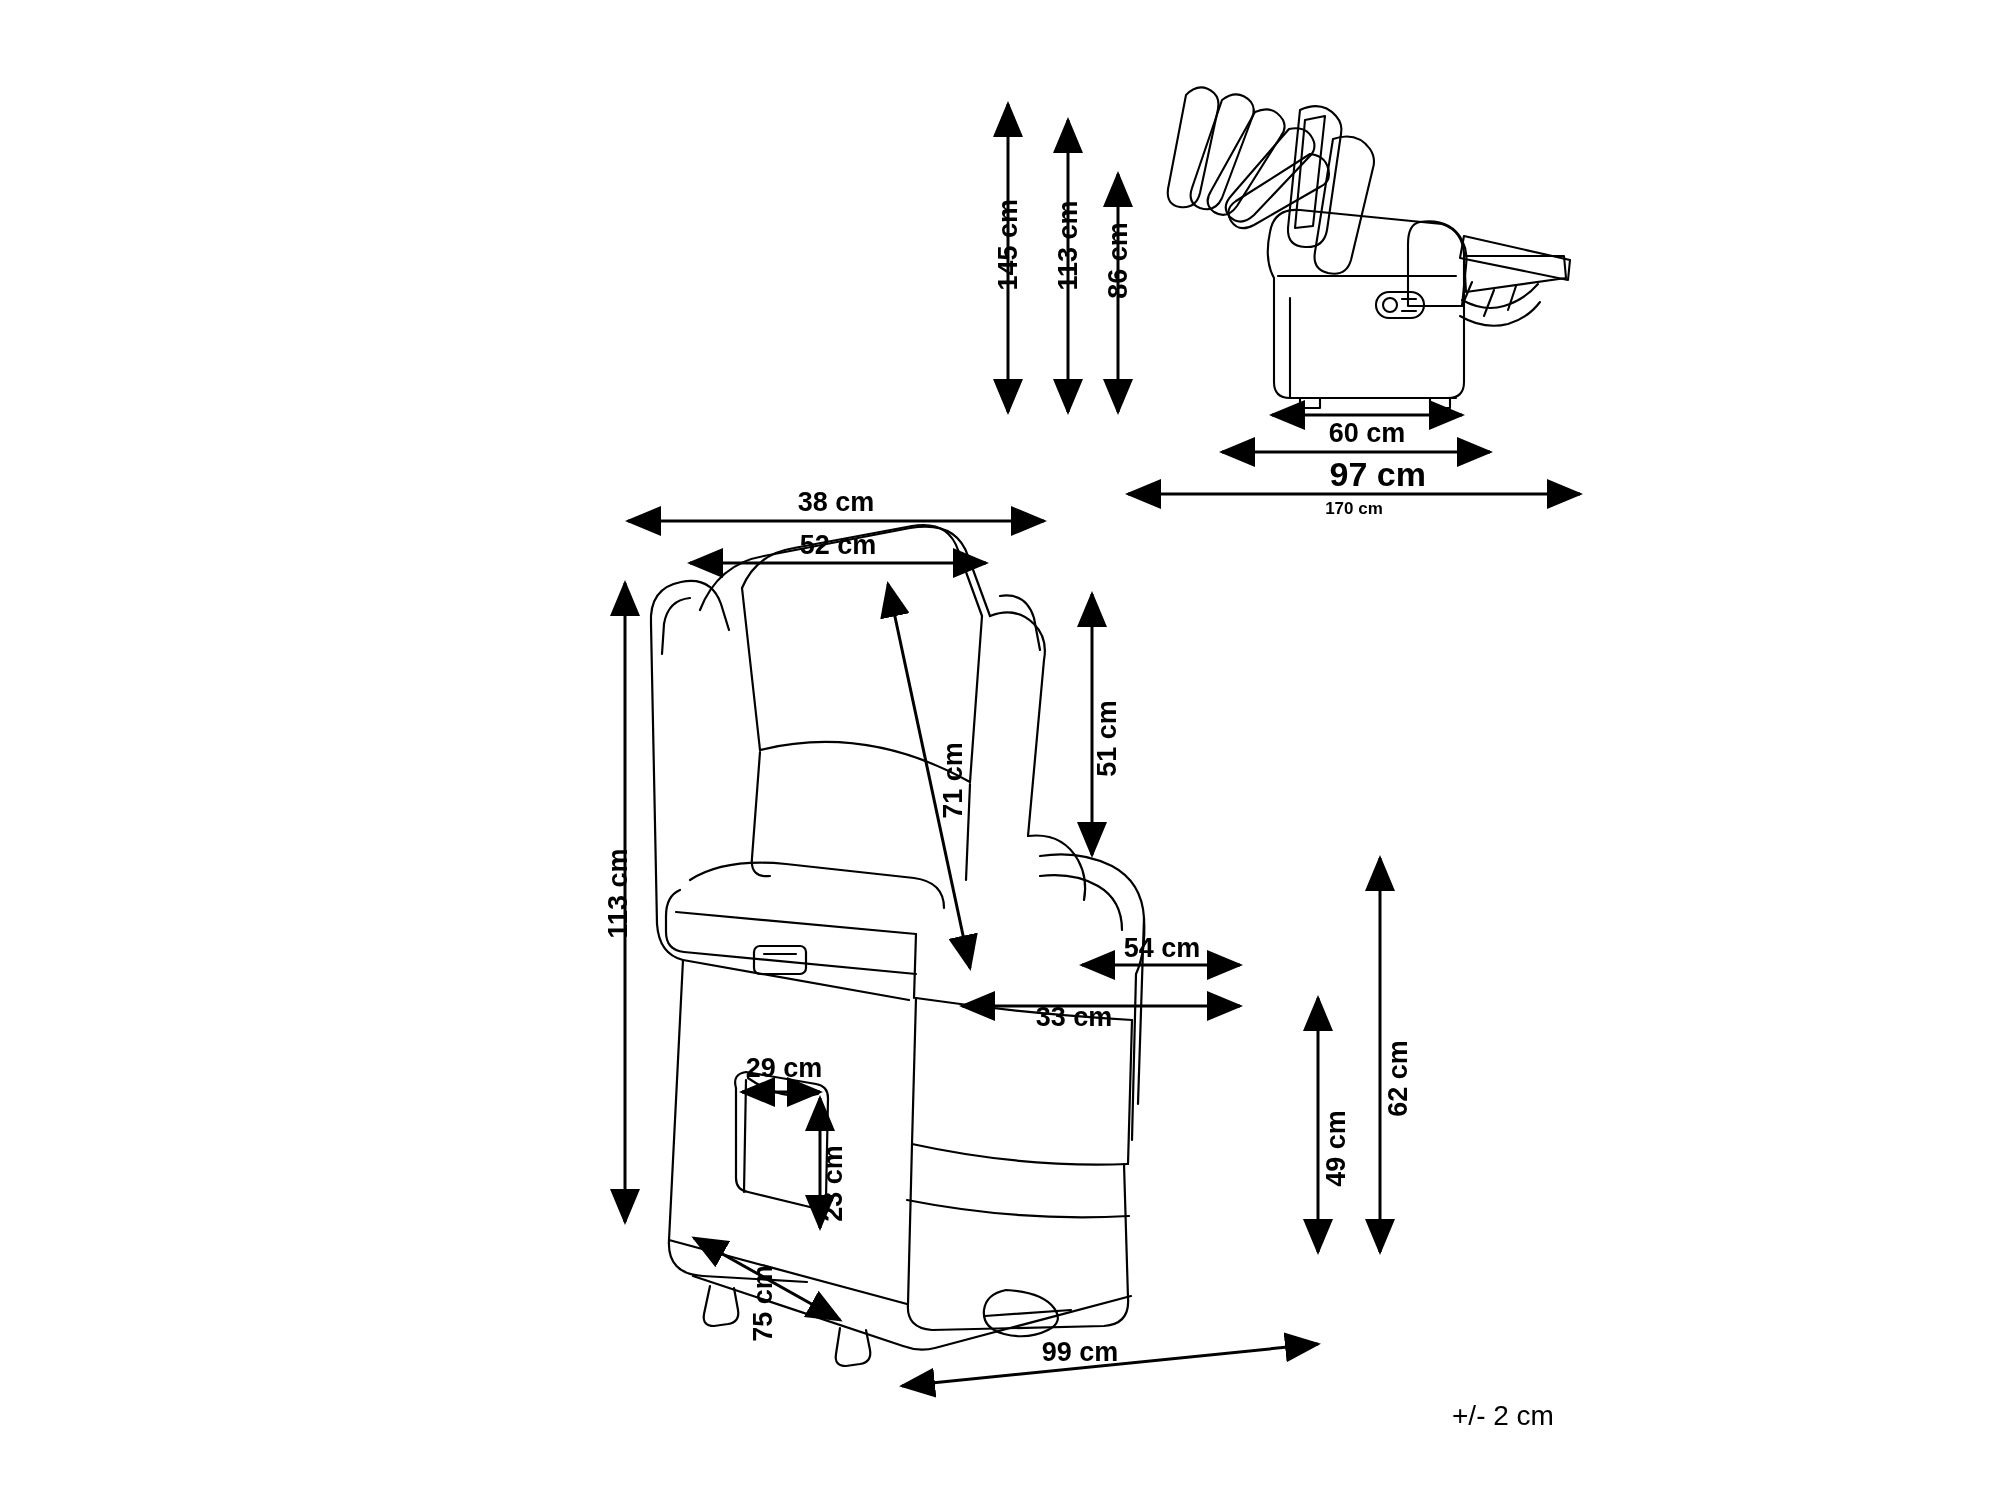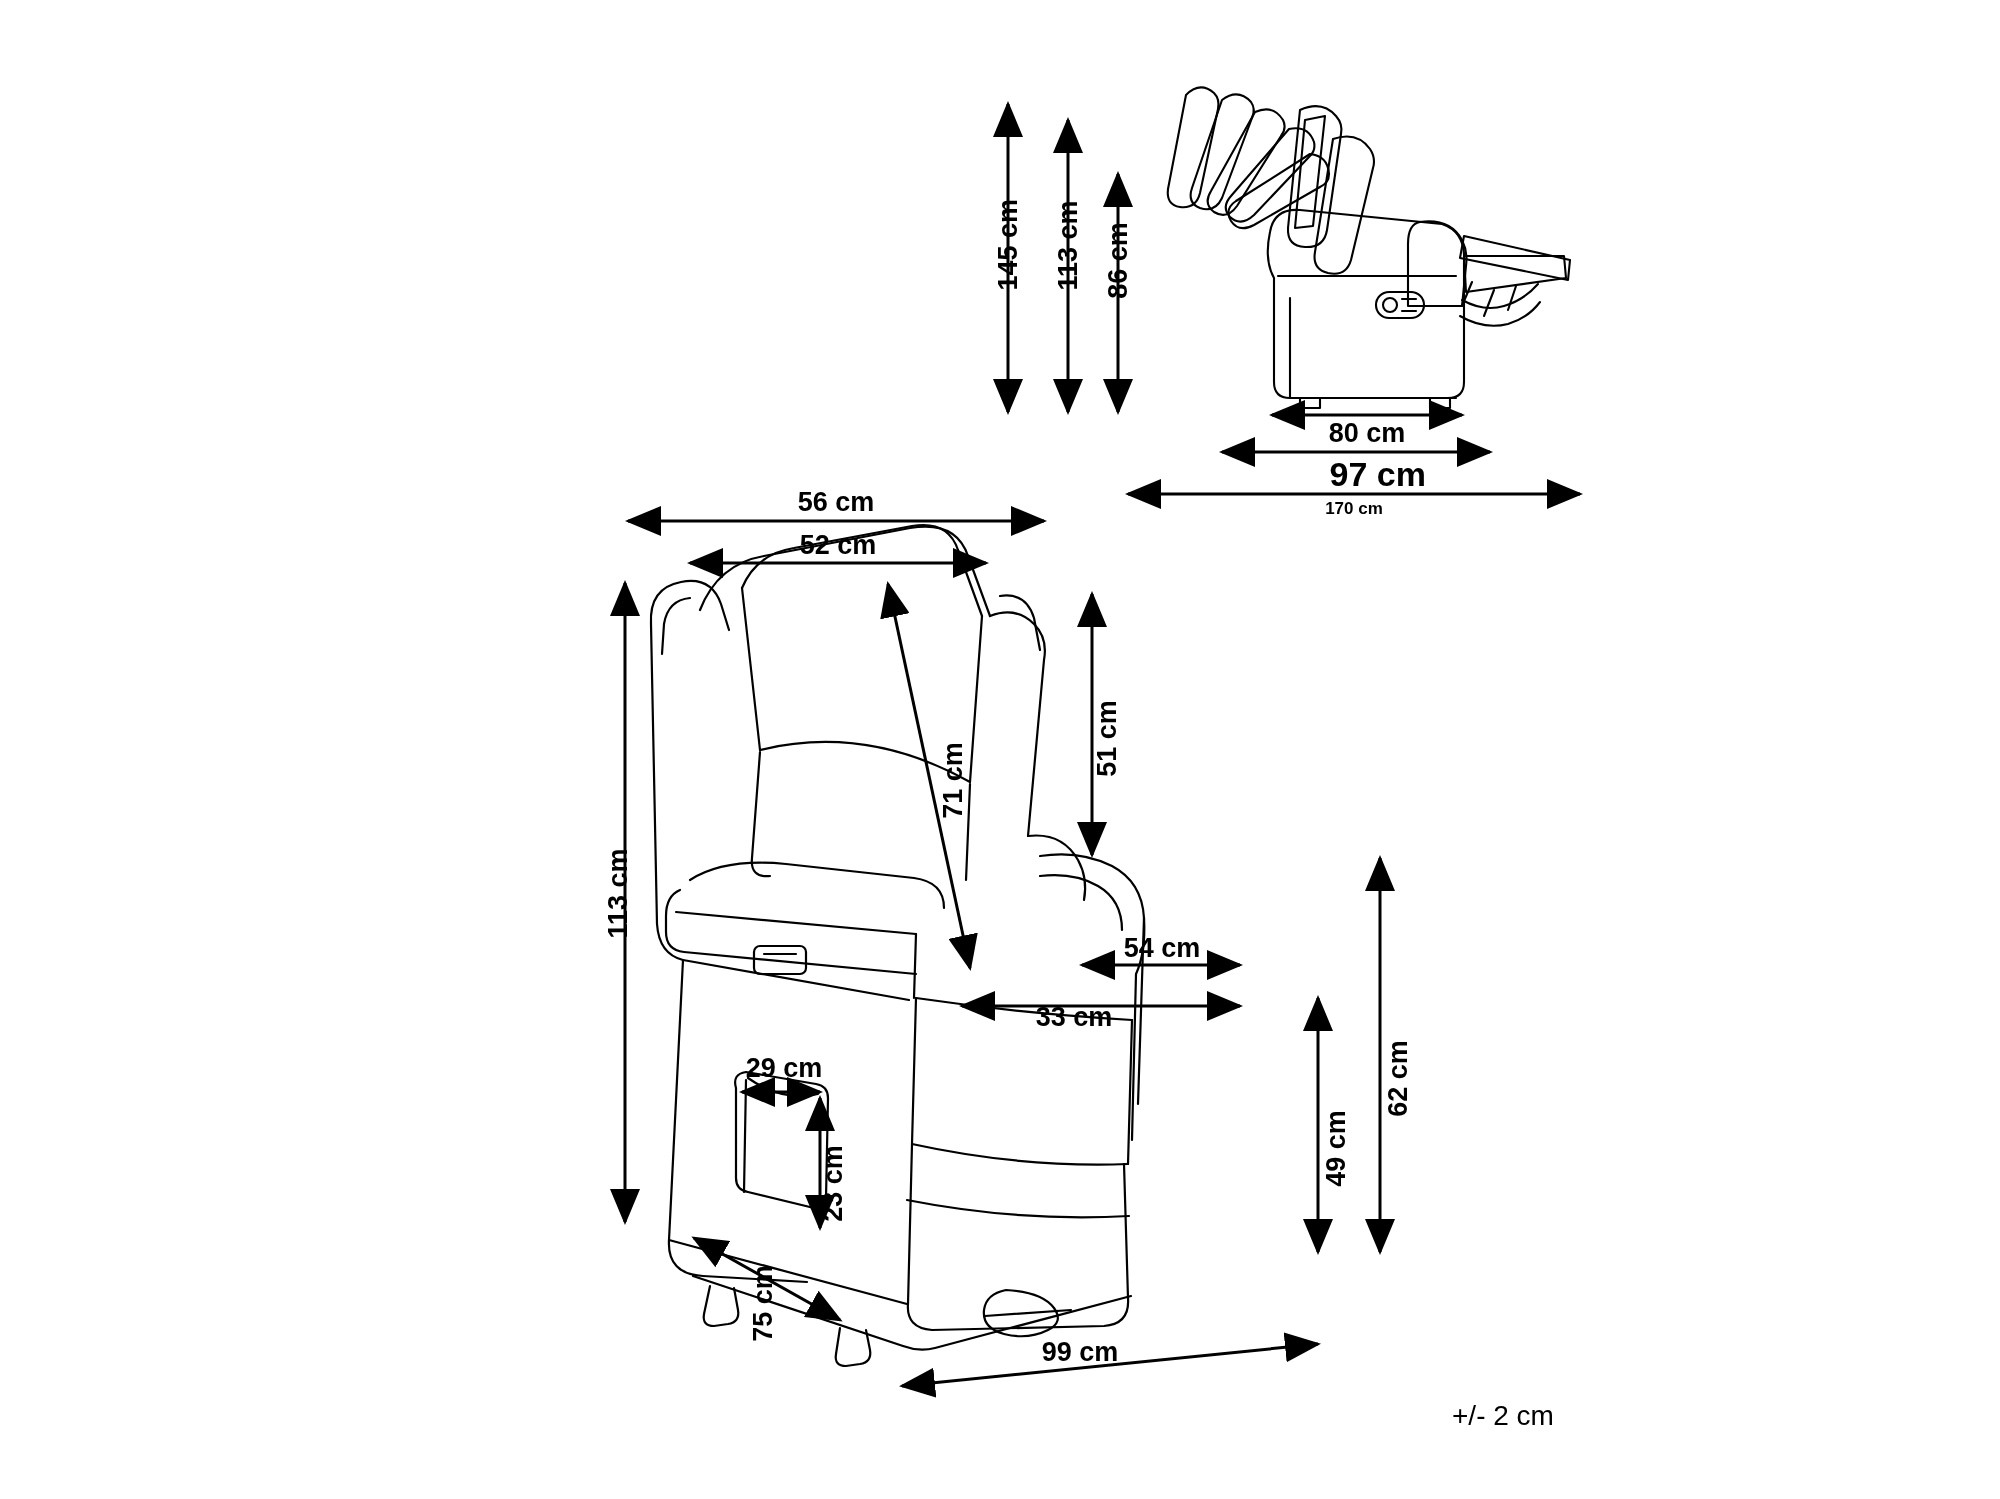--- a/index.html
+++ b/index.html
@@ -191,25 +191,25 @@
 
       <line x1="694" y1="1238" x2="840" y2="1320" marker-start="url(#arrStart)" marker-end="url(#arrEnd)"></line>
 
       <line x1="902" y1="1386" x2="1318" y2="1344" marker-start="url(#arrStart)" marker-end="url(#arrEnd)"></line>
     </g>
   </svg>
 
   <div class="dim-label rot90" style="left:963px; top:232px; width:90px; text-align:center; font-size:27px;">145 cm</div>
   <div class="dim-label rot90" style="left:1023px; top:232px; width:90px; text-align:center; font-size:27px;">113 cm</div>
   <div class="dim-label rot90" style="left:1078px; top:247px; width:80px; text-align:center; font-size:27px;">86 cm</div>
-  <div class="dim-label" style="left:1297px; top:420px; width:140px; text-align:center; font-size:27px;">80 cm</div>
+  <div class="dim-label" style="left:1297px; top:420px; width:140px; text-align:center; font-size:27px;">60 cm</div>
   <div class="dim-label" style="left:1286px; top:457px; width:140px; text-align:right; font-size:34px;">97 cm</div>
   <div class="dim-label" style="left:1284px; top:500px; width:140px; text-align:center; font-size:17px;">170 cm</div>
 
-  <div class="dim-label" style="left:766px; top:489px; width:140px; text-align:center; font-size:27px;">56 cm</div>
+  <div class="dim-label" style="left:766px; top:489px; width:140px; text-align:center; font-size:27px;">38 cm</div>
   <div class="dim-label" style="left:768px; top:532px; width:140px; text-align:center; font-size:27px;">52 cm</div>
   <div class="dim-label rot90" style="left:573px; top:880px; width:90px; text-align:center; font-size:27px;">113 cm</div>
   <div class="dim-label rot90" style="left:1067px; top:725px; width:80px; text-align:center; font-size:27px;">51 cm</div>
   <div class="dim-label rot90" style="left:913px; top:767px; width:80px; text-align:center; font-size:27px;">71 cm</div>
   <div class="dim-label" style="left:1092px; top:935px; width:140px; text-align:center; font-size:27px;">54 cm</div>
   <div class="dim-label" style="left:1004px; top:1004px; width:140px; text-align:center; font-size:27px;">33 cm</div>
   <div class="dim-label" style="left:724px; top:1055px; width:120px; text-align:center; font-size:27px;">29 cm</div>
   <div class="dim-label rot90" style="left:793px; top:1170px; width:80px; text-align:center; font-size:27px;">23 cm</div>
   <div class="dim-label rot90" style="left:1358px; top:1065px; width:80px; text-align:center; font-size:27px;">62 cm</div>
   <div class="dim-label rot90" style="left:1296px; top:1135px; width:80px; text-align:center; font-size:27px;">49 cm</div>

